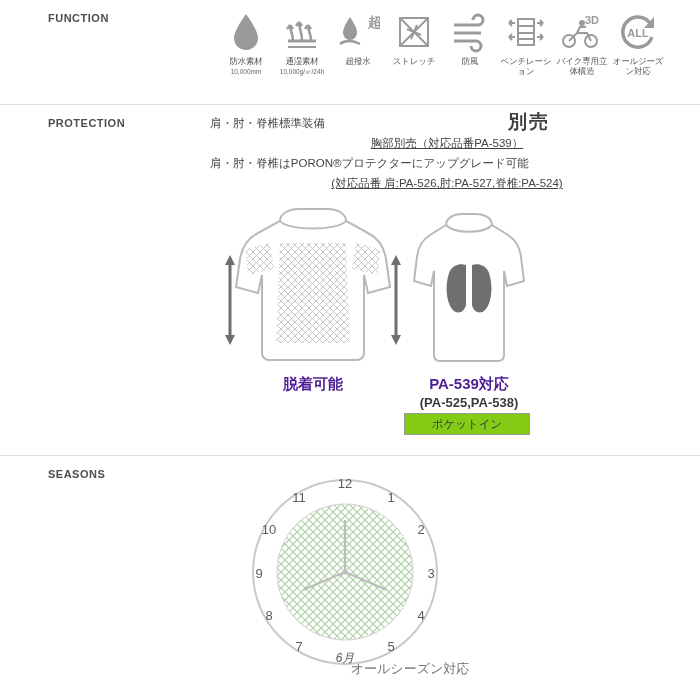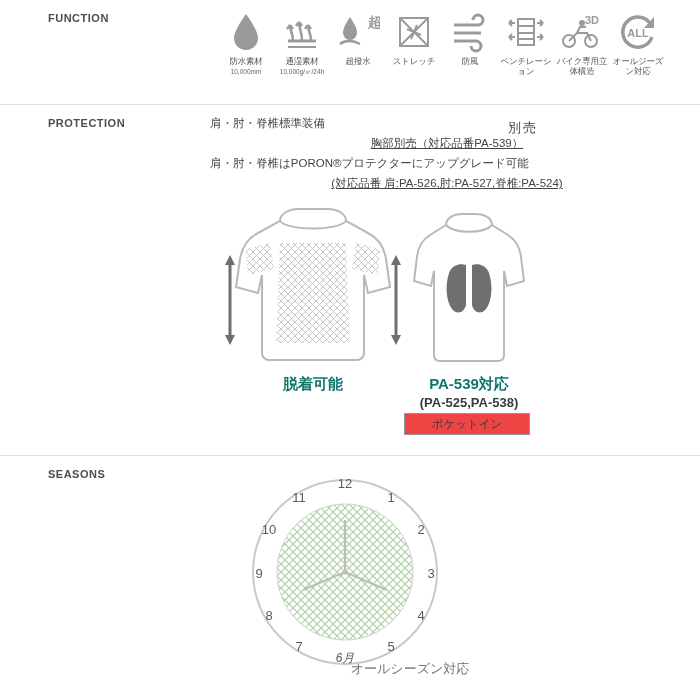--- a/index.html
+++ b/index.html
@@ -85,33 +85,33 @@
   .prot-text {
     padding-left: 150px;
     font-size: 11.5px;
     line-height: 1.75;
     color: #444;
   }
   .prot-text .u { text-decoration: underline; text-align: center; }
   .betsu {
     position: absolute;
     left: 508px;
-    top: 14px;
-    font-size: 13px;
-    font-weight: normal;
+    top: 4px;
+    font-size: 19px;
+    font-weight: bold;
     color: #3f3f3f;
     letter-spacing: 2px;
   }
   .jacket-wrap { position: absolute; }
   .cap-center {
     position: absolute;
     text-align: center;
     font-size: 15px;
     font-weight: bold;
-    color: #0f766e;
+    color: #4c1d95;
   }
   .cap-sub {
     position: absolute;
     text-align: center;
     font-size: 13px;
     font-weight: bold;
     color: #3a3a3a;
   }
   .pocket-box {
     position: absolute;
@@ -119,21 +119,21 @@
     top: 408px;
     width: 126px;
     height: 22px;
     border: 1px solid #999;
     box-sizing: border-box;
     display: flex;
     align-items: center;
     justify-content: center;
     font-size: 11.5px;
     color: #3a3a3a;
-    background: #ef4444;
+    background: #84cc16;
   }
 
   
   #seasons-section { height: 244px; }
   .seasons-art {
     position: relative;
     height: 220px;
   }
   .clock-caption {
     position: absolute;

